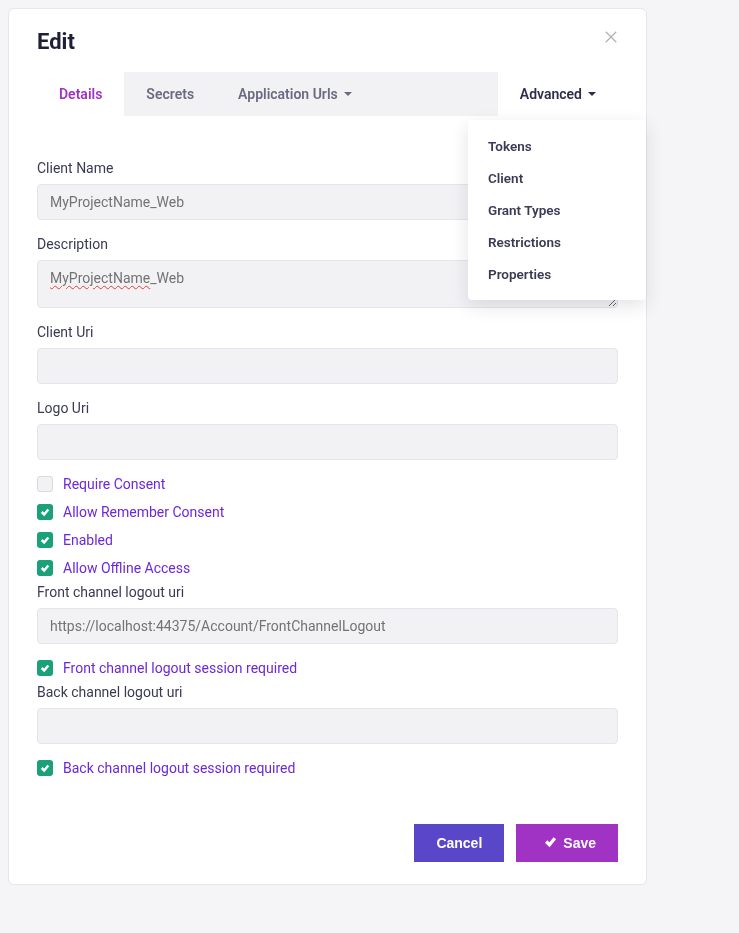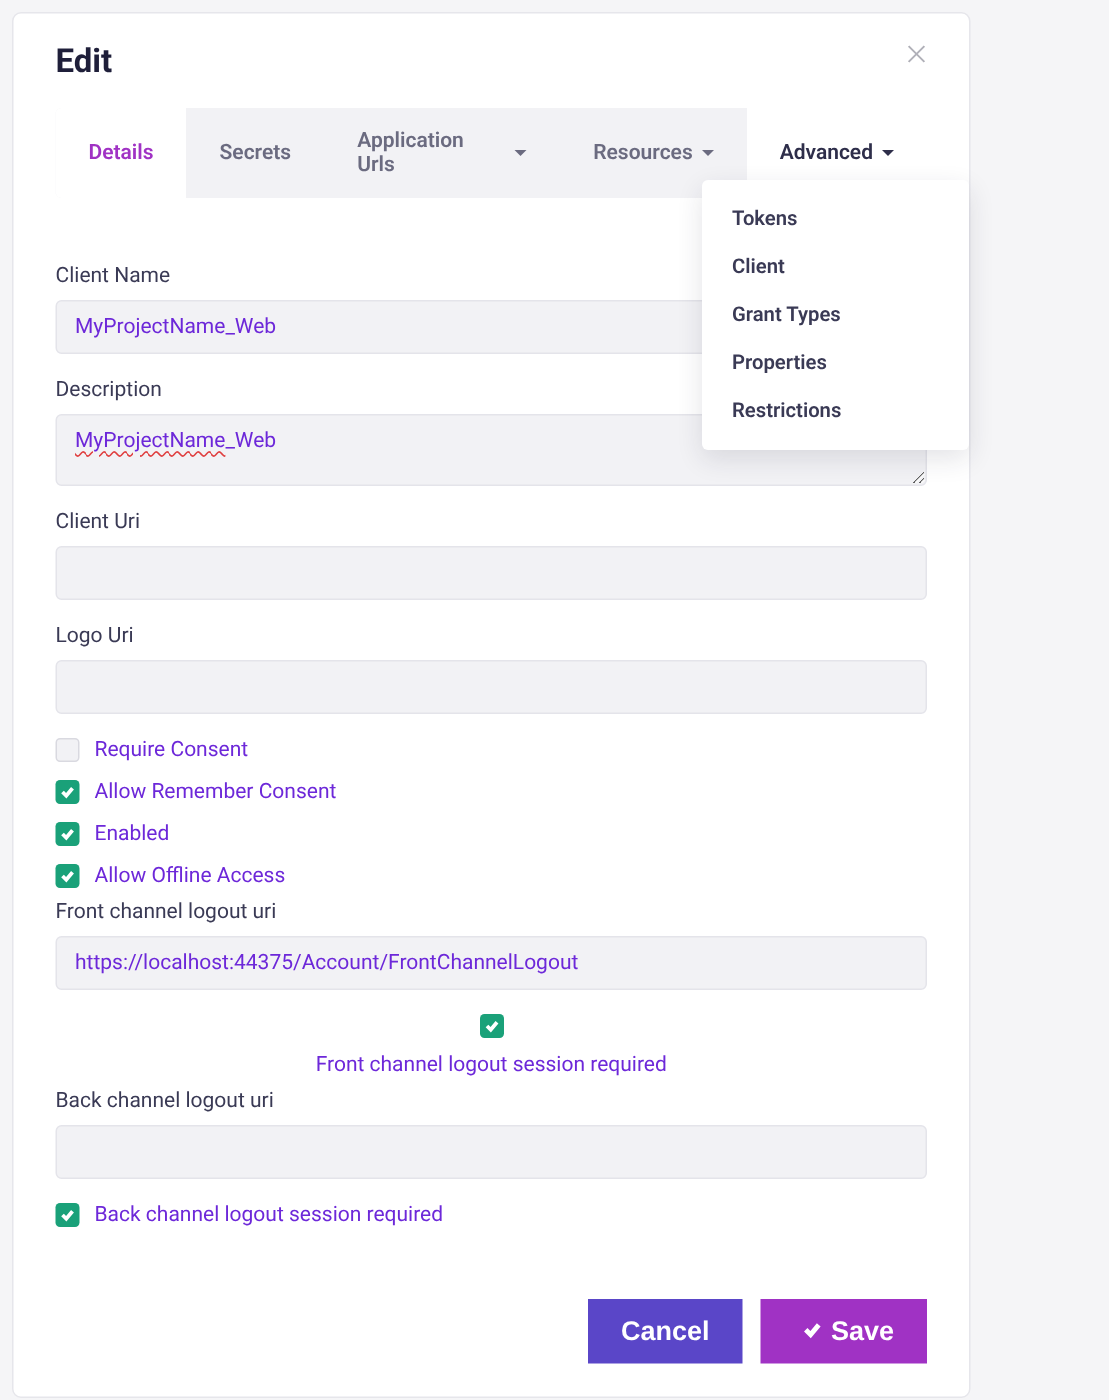--- a/index.html
+++ b/index.html
@@ -86,21 +86,21 @@
     color: #3a3a55;
     font-size: 14px;
   }
   .form-control {
     width: 100%;
     background: #f2f2f5;
     border: 1px solid #e4e4ea;
     border-radius: 4px;
     padding: 9px 12px;
     font-size: 14px;
-    color: #6d28d9;
+    color: #737373;
     font-family: inherit;
   }
   .spell-underline {
     text-decoration: underline wavy #e04040;
     text-decoration-thickness: 1px;
     text-underline-offset: 2px;
   }
   .check-row {
     display: flex;
     align-items: center;
@@ -155,21 +155,21 @@
   .footer {
     display: flex;
     justify-content: flex-end;
     gap: 12px;
     margin-top: 48px;
   }
   .btn {
     border: none;
     border-radius: 0;
     padding: 11px 22px;
-    font-size: 18px;
+    font-size: 14px;
     font-weight: 600;
     color: #fff;
     cursor: pointer;
     display: inline-flex;
     align-items: center;
     gap: 6px;
   }
   .btn-cancel {
     background: #5a46c8;
   }
@@ -209,36 +209,32 @@
         <div class="tab active">
           <span>Details</span>
         </div>
         <div class="tab">
           <span>Secrets</span>
         </div>
         <div class="tab">
           <span>Application Urls</span>
           <span class="caret"></span>
         </div>
-        <div class="tab">
-          <span>Resources</span>
-          <span class="caret"></span>
-        </div>
         <div class="tab open" style="margin-left:auto;">
           <span>Advanced</span>
           <span class="caret"></span>
         </div>
       </div>
 
       <div class="dropdown-menu">
         <div class="dropdown-item">Tokens</div>
         <div class="dropdown-item">Client</div>
         <div class="dropdown-item">Grant Types</div>
+        <div class="dropdown-item">Restrictions</div>
         <div class="dropdown-item">Properties</div>
-        <div class="dropdown-item">Restrictions</div>
       </div>
     </div>
 
     <div class="form-area">
 
       <div class="form-group">
         <label class="form-label">Client Name</label>
         <input class="form-control" type="text" value="MyProjectName_Web" style="">
       </div>
 
@@ -287,21 +283,21 @@
             </svg>
           </span>
         <span class="check-label">Allow Offline Access</span>
       </div>
 
       <div class="form-group">
         <label class="form-label">Front channel logout uri</label>
         <input class="form-control" type="text" value="https://localhost:44375/Account/FrontChannelLogout" style="">
       </div>
 
-      <div class="check-row" style="margin-bottom:8px;flex-direction:column;">
+      <div class="check-row" style="margin-bottom:8px;">
         <span class="chk checked">
             <svg viewBox="0 0 12 12">
               <polyline points="2,6 5,9 10,3"></polyline>
             </svg>
           </span>
         <span class="check-label">Front channel logout session required</span>
       </div>
 
       <div class="form-group">
         <label class="form-label">Back channel logout uri</label>

